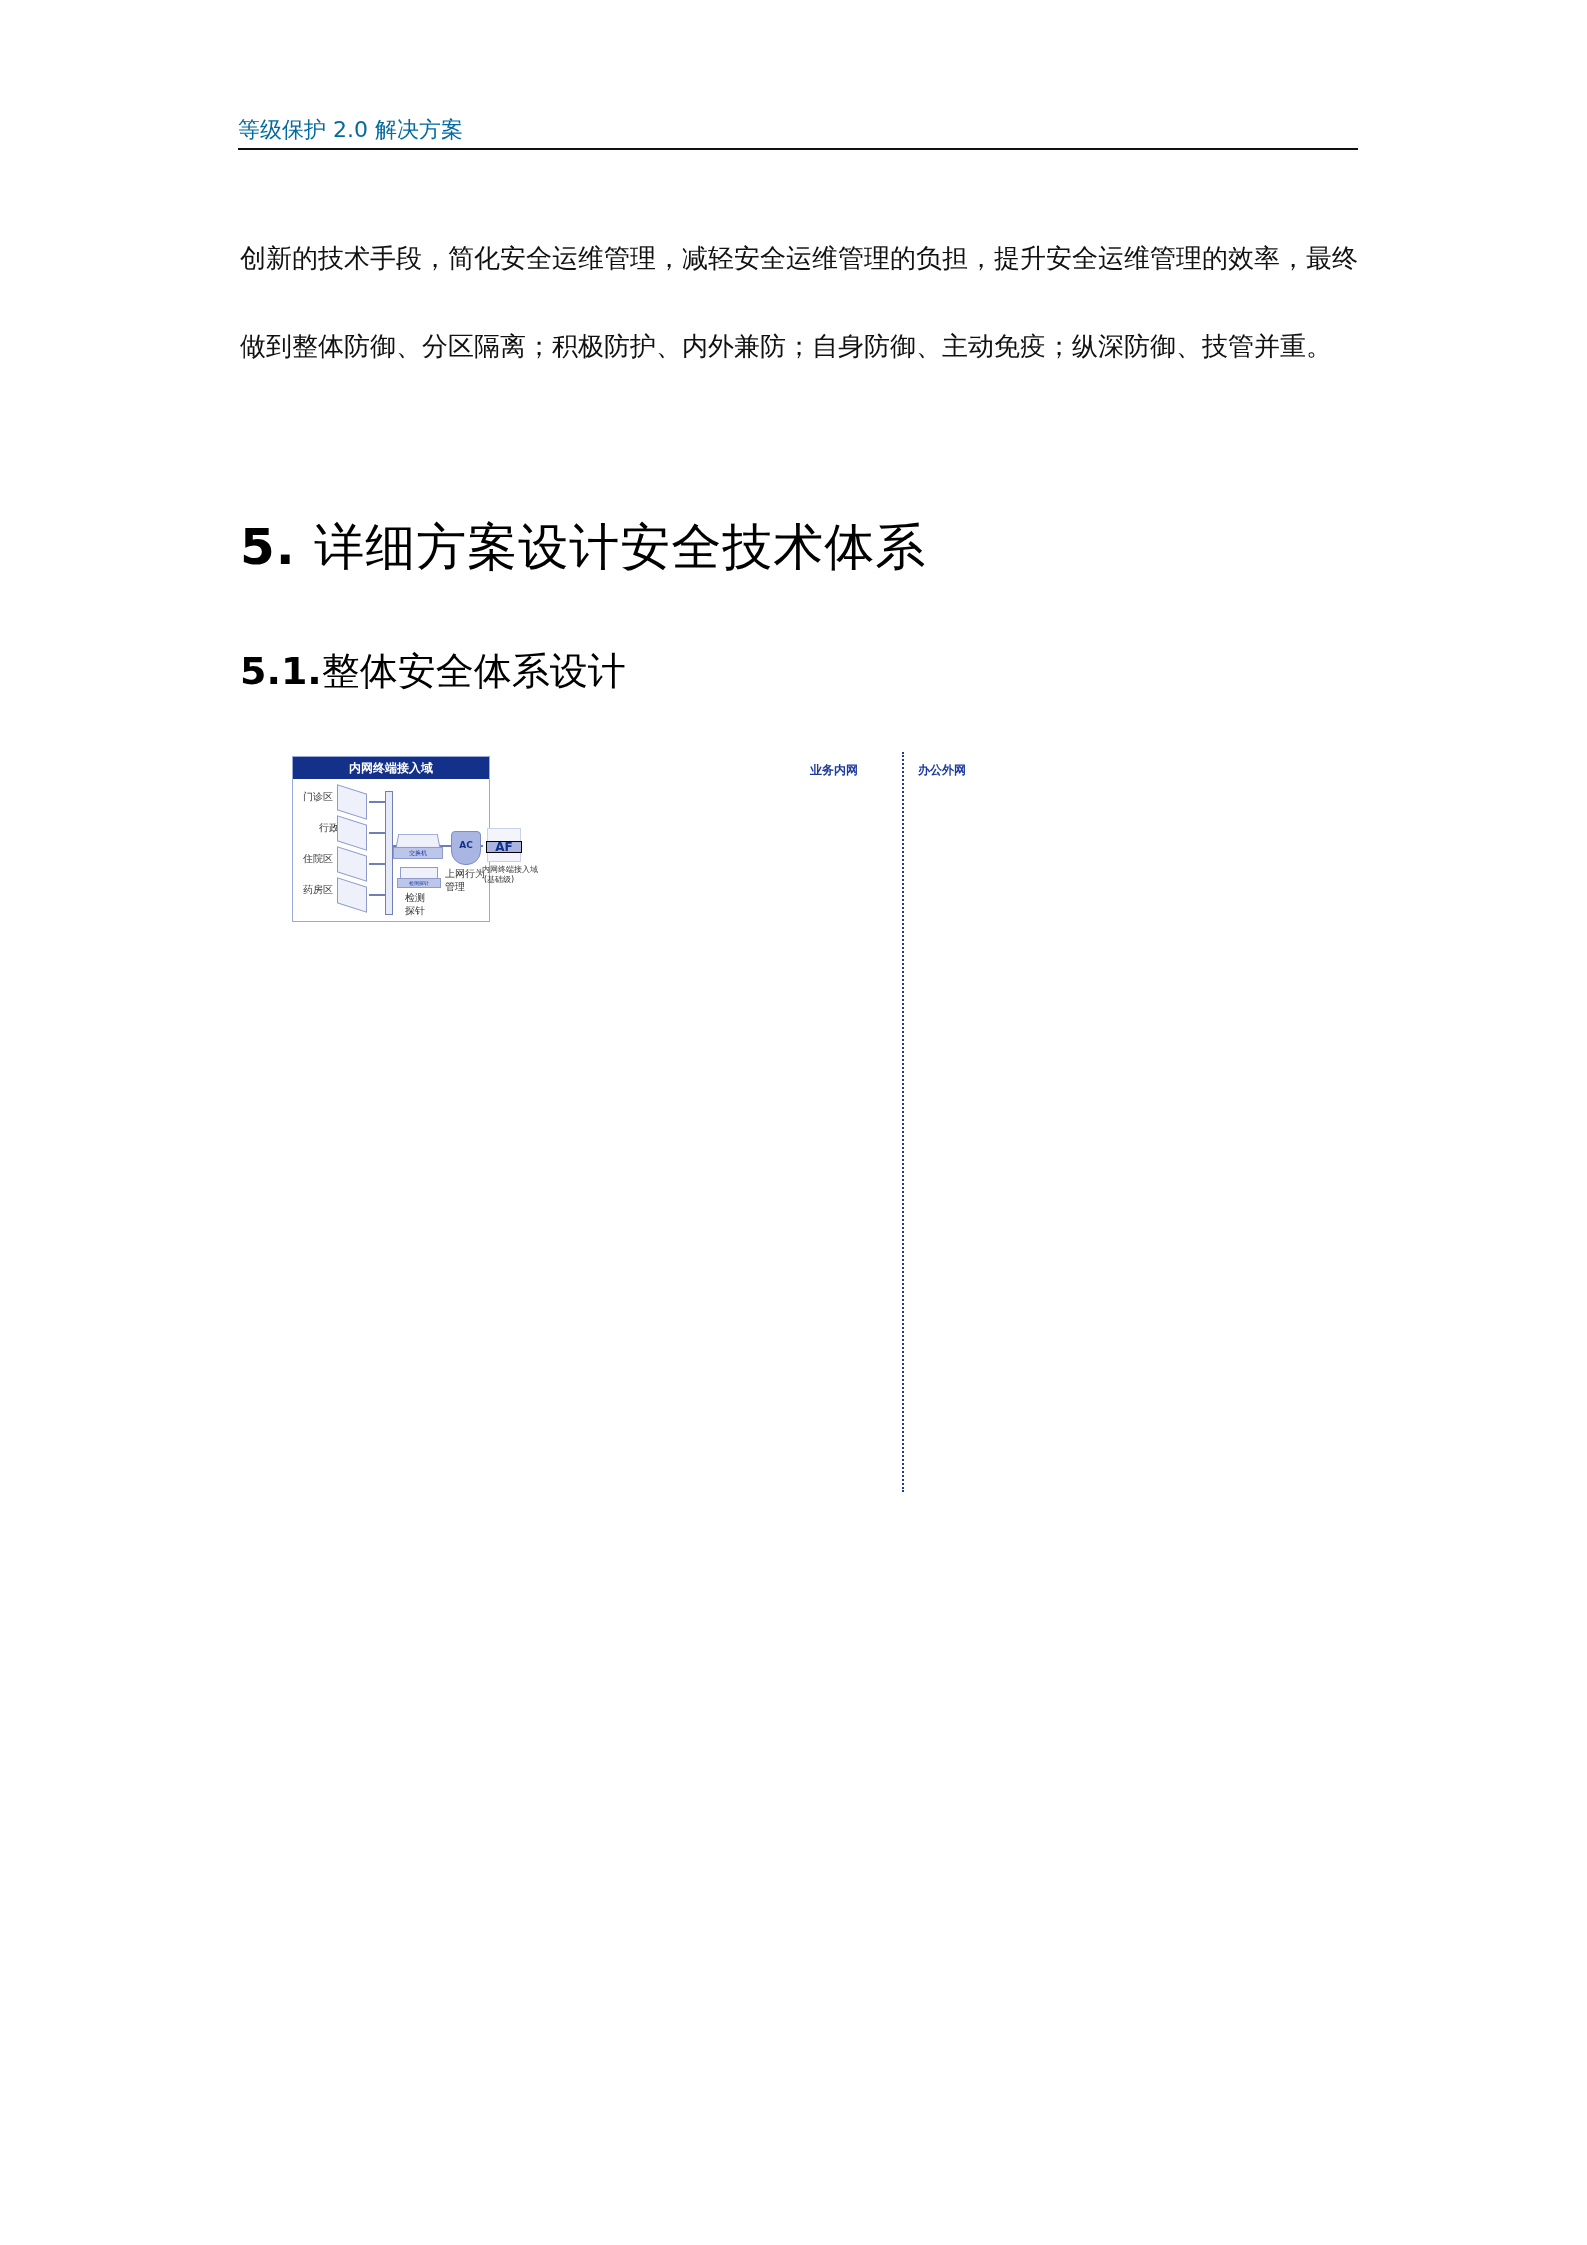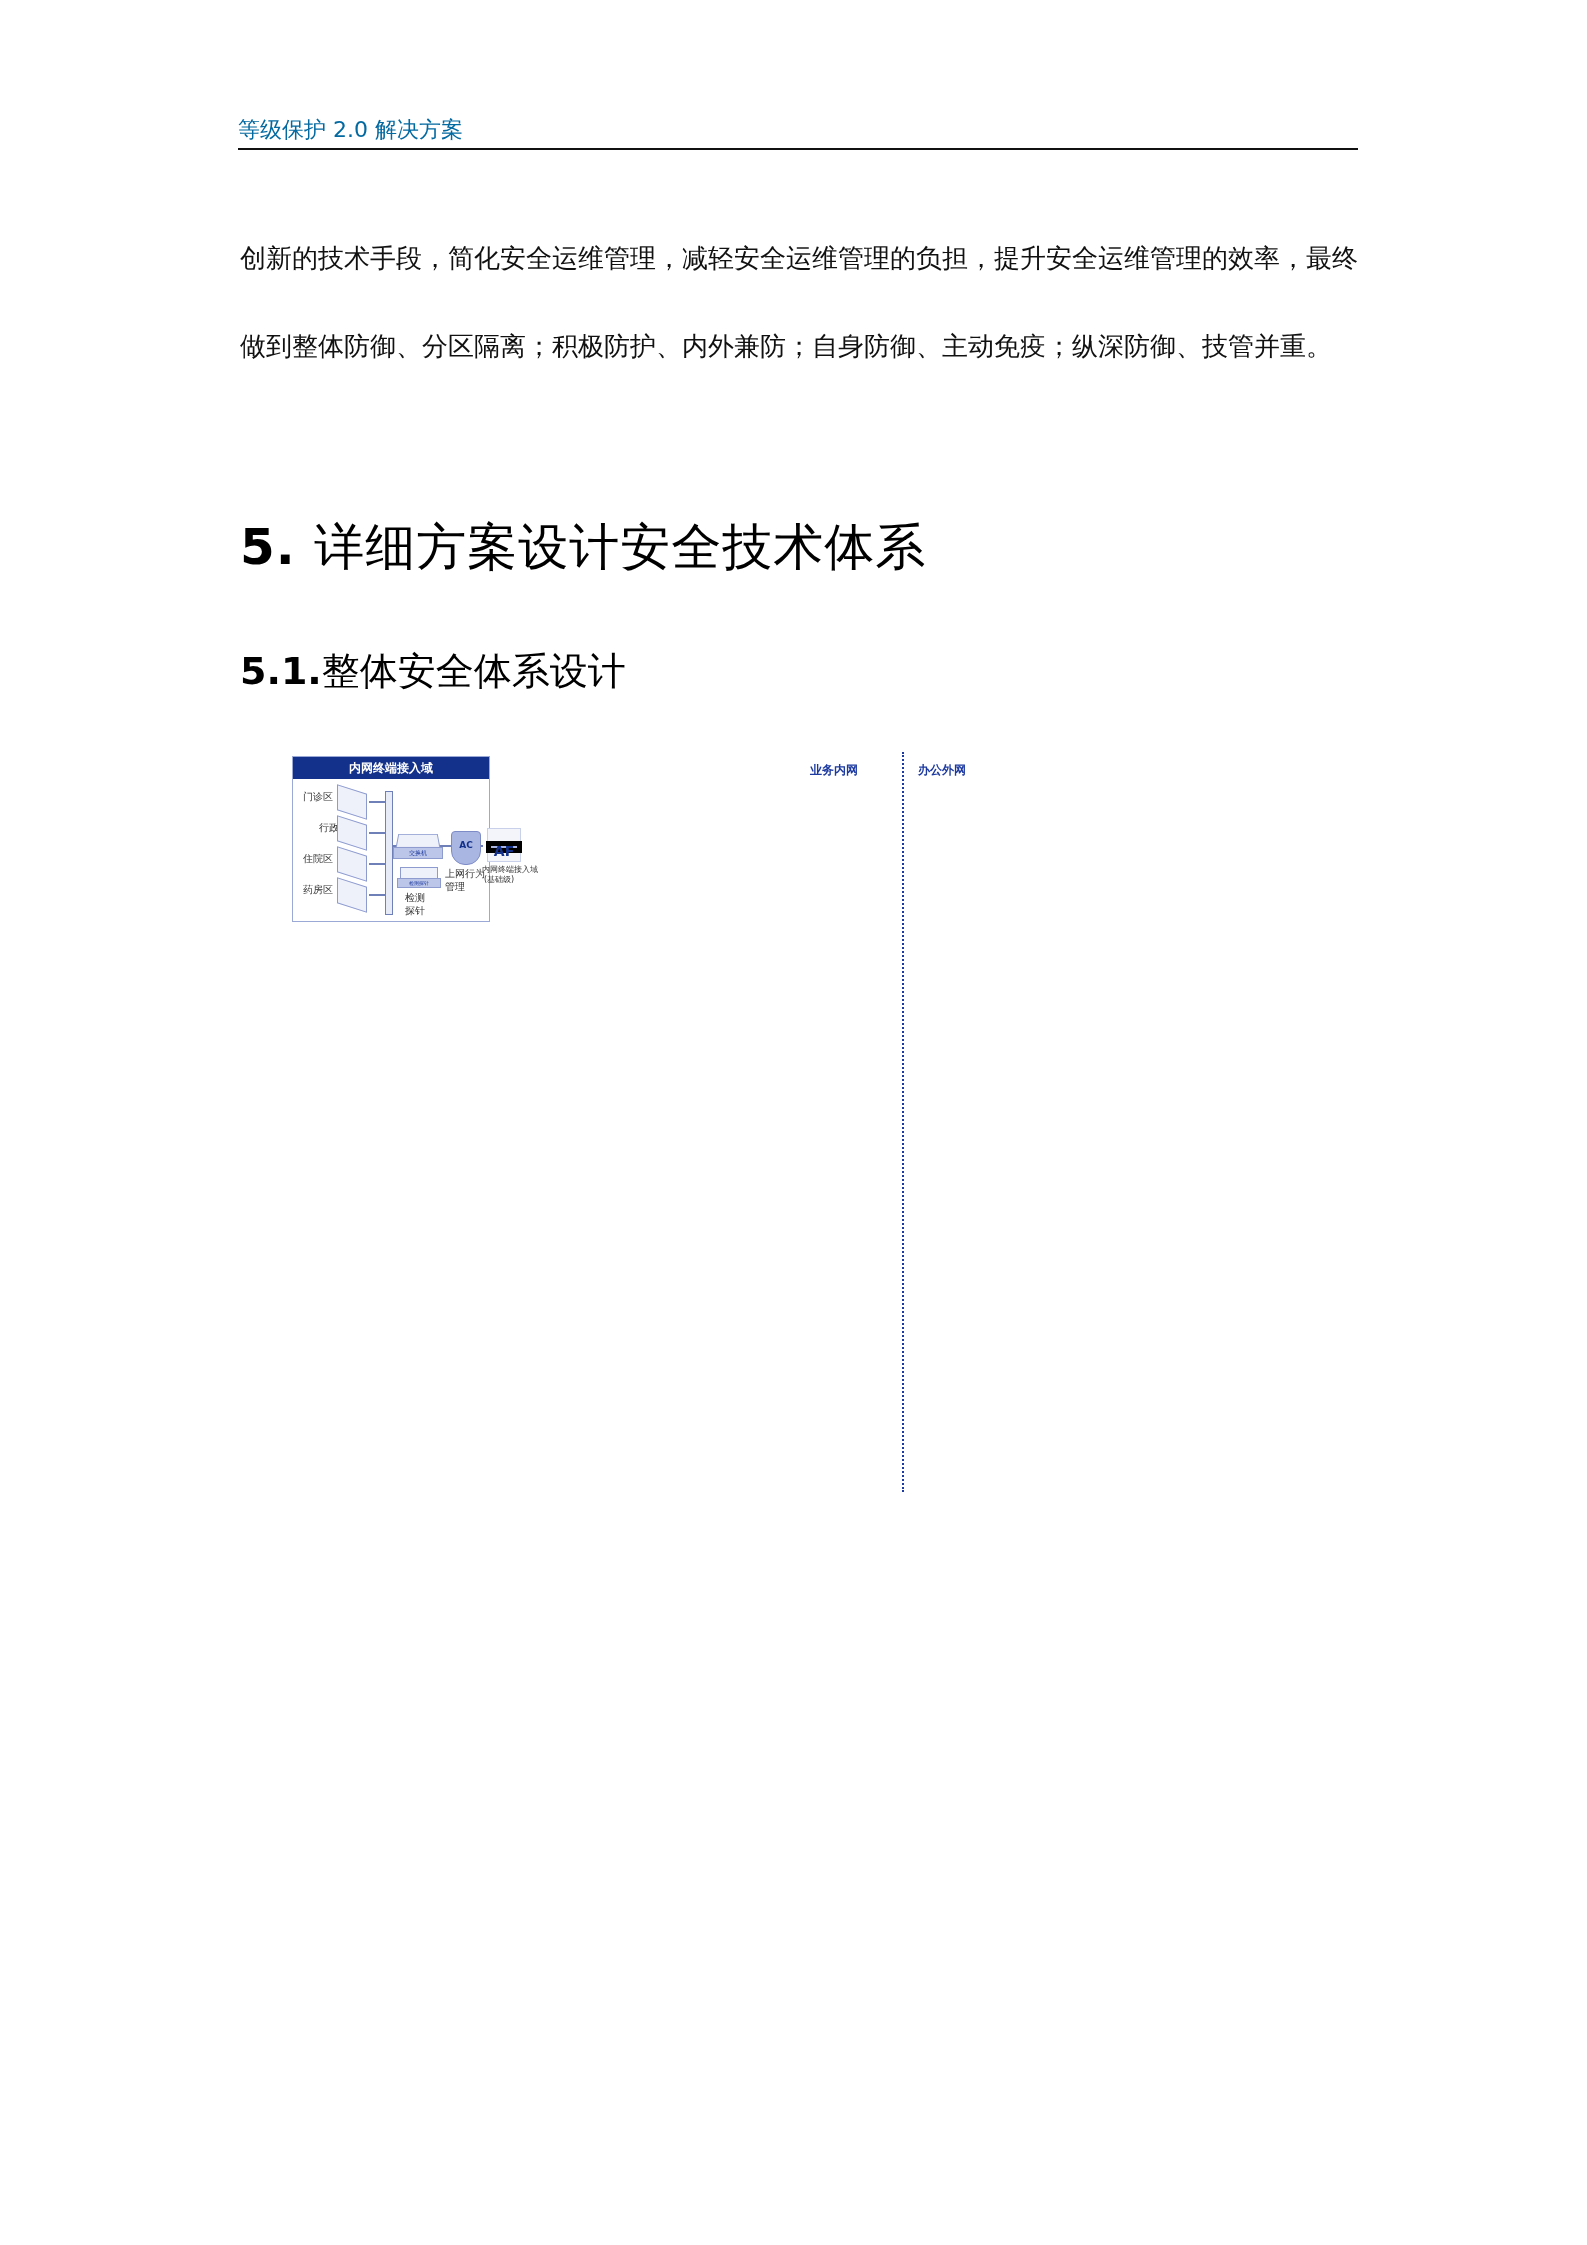--- a/index.html
+++ b/index.html
@@ -34,21 +34,21 @@
   .divider-v { position: absolute; border-left: 2px dotted #1d3aa0; }
   .line-h { position: absolute; height: 1.5px; background: #6f80b8; }
   .bus-v { position: absolute; width: 8px; border: 1.5px solid #6f80b8; background: #e7ebf7; }
 
   
   .dev { position: absolute; }
   .sw { width: 50px; height: 26px; }
   .sw .top { position: absolute; left: 4px; top: 0; width: 42px; height: 15px; background: #eef1fa; border: 1px solid #8d9bcf; transform: perspective(40px) rotateX(20deg); }
   .sw .bot { position: absolute; left: 0; top: 14px; width: 50px; height: 12px; background: #bcc6e8; border: 1px solid #8d9bcf; font-size: 6px; text-align: center; line-height: 10px; color: #1d3aa0; }
   .af { width: 34px; height: 34px; background: #f3f5fb; border: 1px solid #c9d0ea; }
-  .af .band { position: absolute; left: -2px; top: 12px; width: 36px; height: 12px; background: #a9b5e0; border: 5px solid #000000; color: #13318a; font-size: 14px; font-weight: bold; text-align: center; line-height: 10px; }
+  .af .band { position: absolute; left: -2px; top: 12px; width: 36px; height: 12px; background: #a9b5e0; border: 1px solid #000000; color: #13318a; font-size: 12px; font-weight: bold; text-align: center; line-height: 10px; }
   .ac { width: 30px; height: 34px; background: #aab6e2; border: 1px solid #7d8cc7; border-radius: 4px 4px 14px 14px; color: #13318a; font-size: 9px; font-weight: bold; text-align: center; line-height: 26px; }
   .pc { width: 30px; height: 26px; border: 1.5px solid #8d9bcf; background: #eef1fa; transform: skewY(18deg); }
   .probe { width: 44px; height: 22px; }
   .probe .top { position: absolute; left: 3px; top: 0; width: 38px; height: 12px; background: #eef1fa; border: 1px solid #8d9bcf; }
   .probe .bot { position: absolute; left: 0; top: 11px; width: 44px; height: 10px; background: #bcc6e8; border: 1px solid #8d9bcf; font-size: 5px; text-align: center; color: #1d3aa0; line-height: 8px; }
 </style>
 </head>
 <body>
 
 <div class="header">

